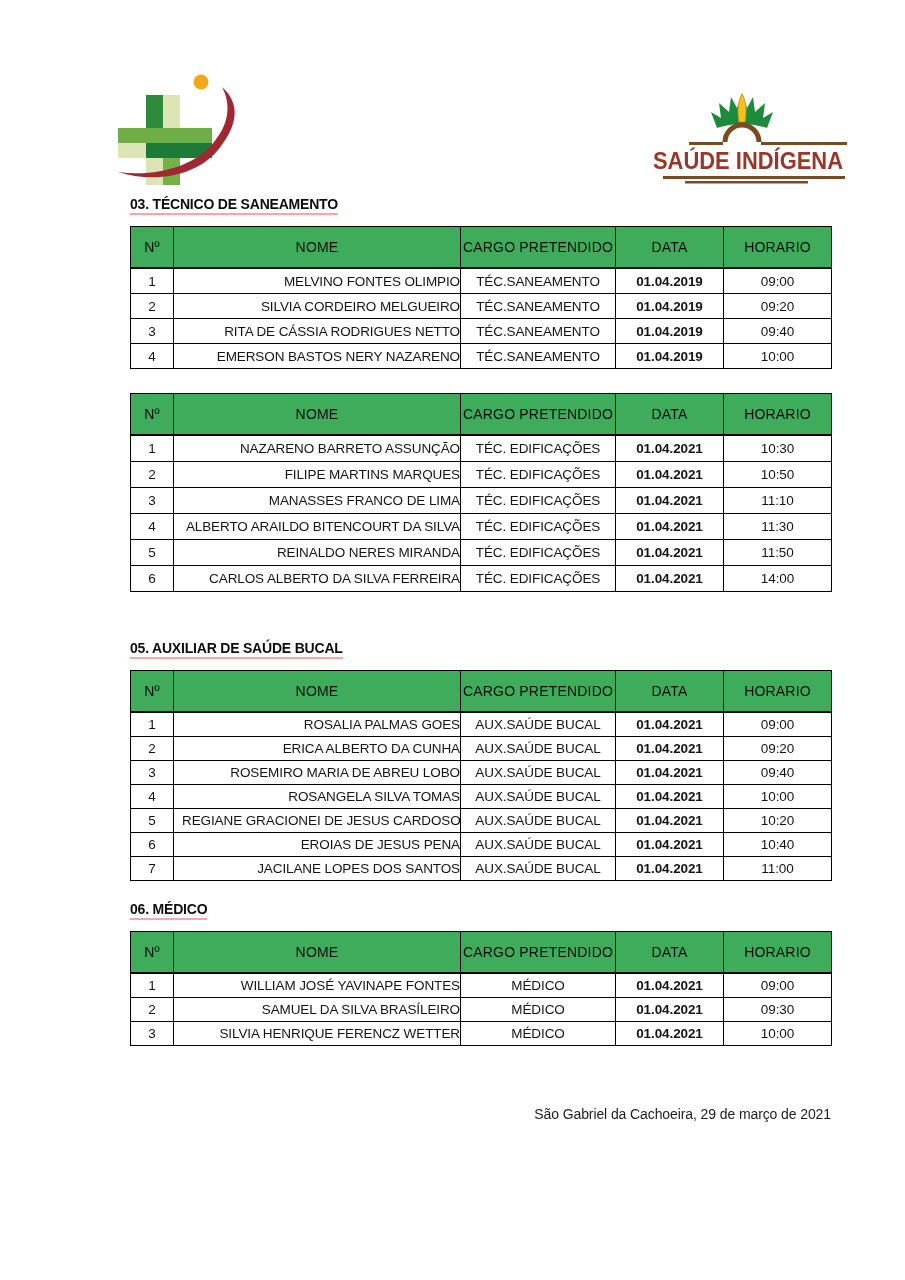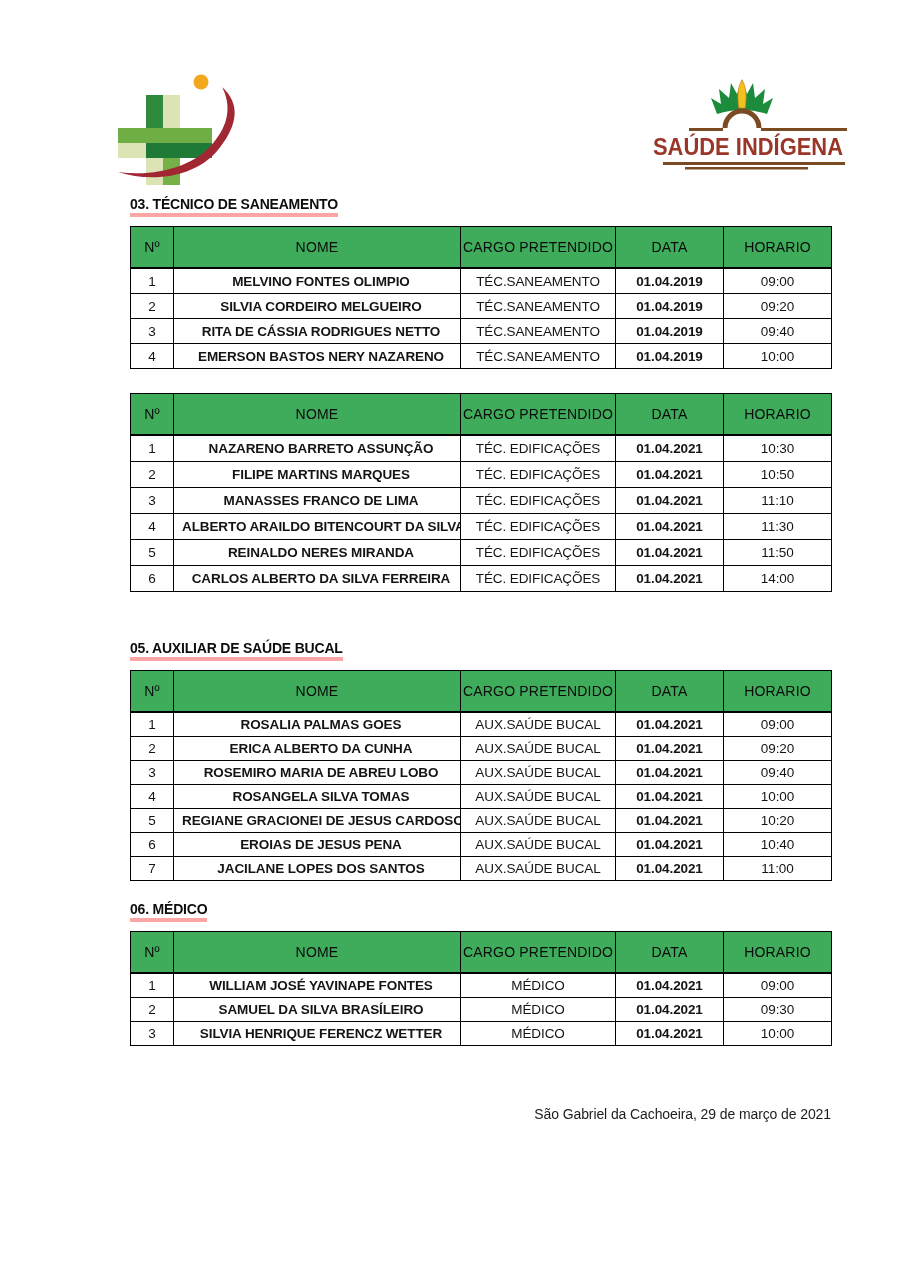--- a/index.html
+++ b/index.html
@@ -2,47 +2,47 @@
 <html><head>
 <meta charset="utf-8">
 <style>
   html,body{margin:0;padding:0;background:#ffffff;}
   .page{
     position:relative;width:905px;height:1280px;background:#fff;overflow:hidden;
     font-family:"Liberation Sans",sans-serif;color:#111;
   }
   
   .logo-left{position:absolute;left:115px;top:70px;width:135px;height:120px;}
-  .logo-right{position:absolute;left:645px;top:78px;width:205px;height:95px;text-decoration:underline;}
+  .logo-right{position:absolute;left:645px;top:92px;width:205px;height:95px;text-decoration:underline;}
   
   #sections section{position:absolute;left:130px;width:701px;}
   #sections section:nth-of-type(1){top:196px;}
   #sections section:nth-of-type(2){top:393px;}
   #sections section:nth-of-type(3){top:640px;}
   #sections section:nth-of-type(4){top:901px;}
   .sec-title{margin:0 0 14px 0;font-size:14px;font-weight:bold;letter-spacing:-0.2px;color:#0d0d0d;}
-  .sec-title span{border-bottom:4px solid #fca5a5;padding-bottom:1px;}
+  .sec-title span{border-bottom:2px solid #fca5a5;padding-bottom:1px;}
   table.sched{border-collapse:collapse;table-layout:fixed;width:701px;}
   table.sched col.c0{width:43px;}
   table.sched col.c1{width:287px;}
   table.sched col.c2{width:155px;}
   table.sched col.c3{width:108px;}
   table.sched col.c4{width:108px;}
   table.sched th{
     background:#3fac5c;height:40px;border:1px solid #000;border-bottom-width:2px;
     font-size:14px;font-weight:400;color:#0b0b0b;text-align:center;letter-spacing:0.2px;padding:0;margin-left:24px;
   }
   table.sched td{
     border:1px solid #000;height:24px;font-size:13.5px;color:#141414;
     text-align:center;padding:0;letter-spacing:-0.1px;white-space:nowrap;overflow:hidden;
   }
   #sections section:nth-of-type(2) td{height:25px;}
   #sections section:nth-of-type(3) td{height:23px;}
   #sections section:nth-of-type(4) td{height:23px;}
-  table.sched td.c1{text-align:center;padding-left:8px;font-weight:bold;}
+  table.sched td.c1{text-align:right;padding-left:8px;}
   table.sched td.c3{font-weight:bold;}
   .footer{position:absolute;right:74px;top:1106px;font-size:14px;color:#1d1d1d;letter-spacing:-0.1px;}
 </style>
 </head>
 <body>
 
 <div class="page">
 
   <div class="logo-left">
     <svg width="135" height="120" viewBox="0 0 135 120">

